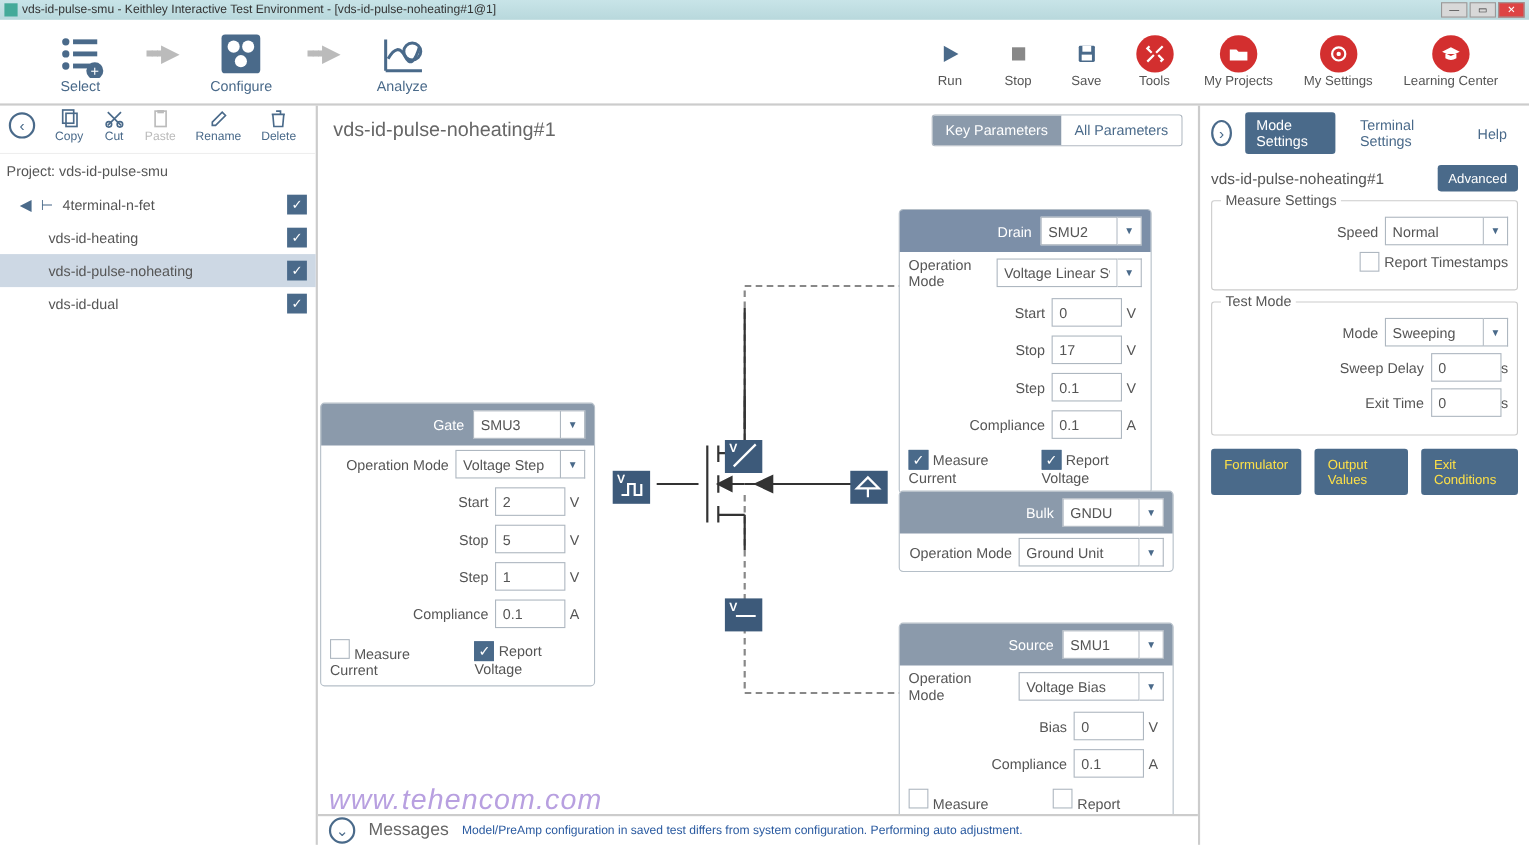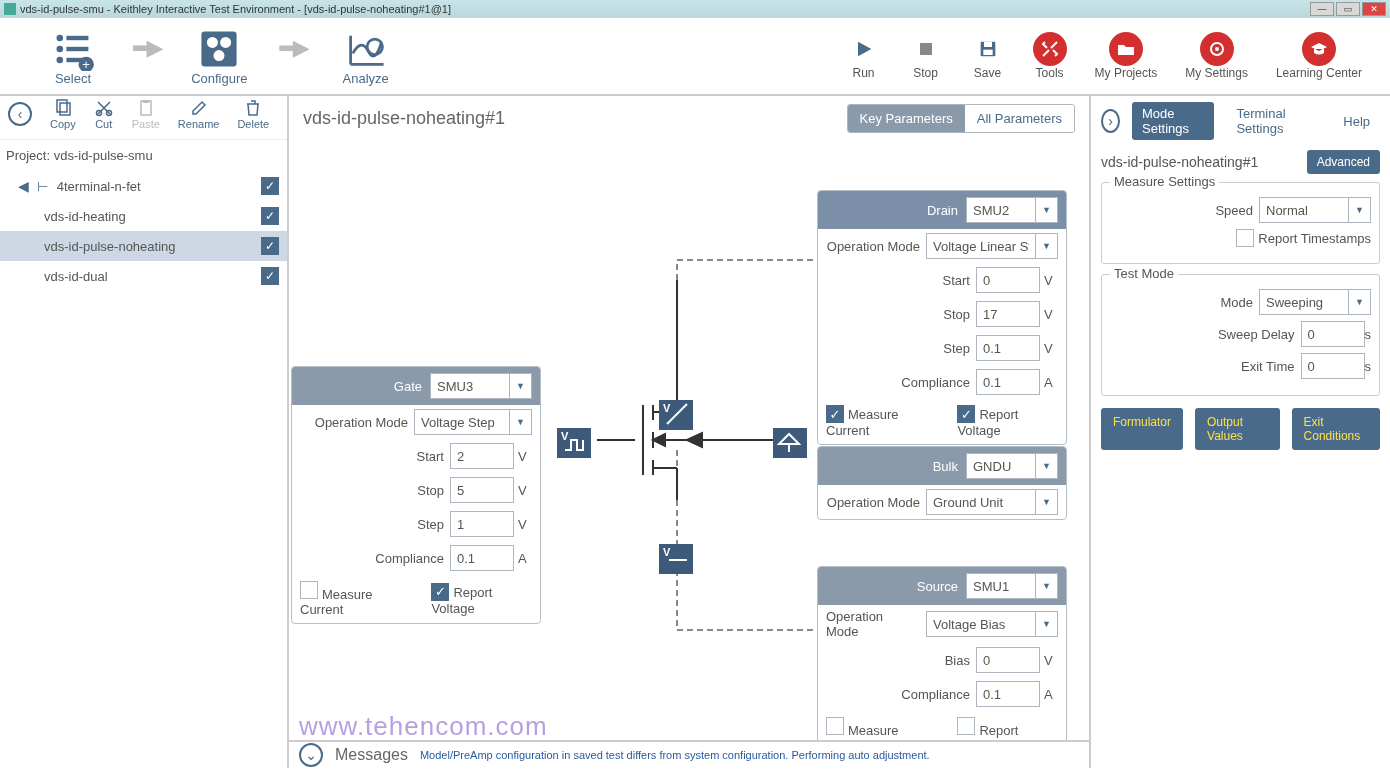--- a/index.html
+++ b/index.html
@@ -62,21 +62,21 @@
 .advbtn { margin-left: auto; background: #4a6a8a; color: #fff; padding: 5px 10px; border-radius: 3px; font-size: 12px; cursor: pointer; }
 .fset { border: 1px solid #ccc; border-radius: 3px; margin-bottom: 10px; padding: 8px 8px 10px 8px; position: relative; }
 .fset .leg { position: absolute; top: -9px; left: 8px; background: #fff; padding: 0 4px; color: #555; font-size: 13px; }
 .frow { display: flex; align-items: center; margin: 6px 0; }
 .frow label { margin-left: auto; margin-right: 6px; }
 .btnrow { display: flex; gap: 12px; justify-content: center; margin-top: 12px; }
 .btn3 { background: #4a6a8a; color: #fde047; padding: 7px 12px; border-radius: 3px; font-size: 12px; cursor: pointer; }
 .msgbar { position: absolute; bottom: 0; left: 0; right: 0; height: 28px; border-top: 2px solid #ccc; display: flex; align-items: center; padding: 0 10px; gap: 12px; background: #fff; }
 .msgbar .mt { font-size: 16px; color: #666; }
 .msgbar .mc { font-size: 11px; color: #2a5aa0; }
-.wm { position: absolute; bottom: 26px; left: 10px; font-size: 26px; color: #b8a0e0; letter-spacing: 1px; pointer-events: none; }
+.wm { position: absolute; bottom: 26px; left: 10px; font-size: 26px; color: #b8a0e0; letter-spacing: 1px; pointer-events: none; font-style: italic; }
 .node { position: absolute; width: 34px; height: 30px; background: #3d5a7a; color: #fff; display: flex; align-items: flex-start; justify-content: flex-start; padding: 2px 4px; font-size: 11px; font-weight: bold; }
 </style>
 </head>
 <body>
 
 <div class="titlebar">
   <div class="titlebar-icon"></div>
   <span>vds-id-pulse-smu - Keithley Interactive Test Environment - [vds-id-pulse-noheating#1@1]</span>
   <div class="winbtns">
     <div class="winbtn">—</div>
@@ -300,21 +300,21 @@
             <line x1="14" y1="14" x2="14" y2="22" stroke="#fff" stroke-width="2"></line>
           </svg>
         </div>
       <div class="node" style="left:370px;top:404px">
           <span>V</span>
           <svg width="26" height="26" style="position:absolute;right:2px;top:2px">
             <line x1="4" y1="14" x2="22" y2="14" stroke="#fff" stroke-width="2"></line>
           </svg>
         </div>
 
-      <div class="panel" style="left:528px;top:50px;width:250px">
+      <div class="panel" style="left:528px;top:50px;width:230px">
         <div class="phead dblue">
           <span class="plabel">Drain</span>
           <div class="combo">
               <input class="cinput" style="width: 70px;" value="SMU2">
               <div class="dd">▼</div>
             </div>
         </div>
         <div class="prow">
             <label>Operation Mode</label>
             <div class="combo">

